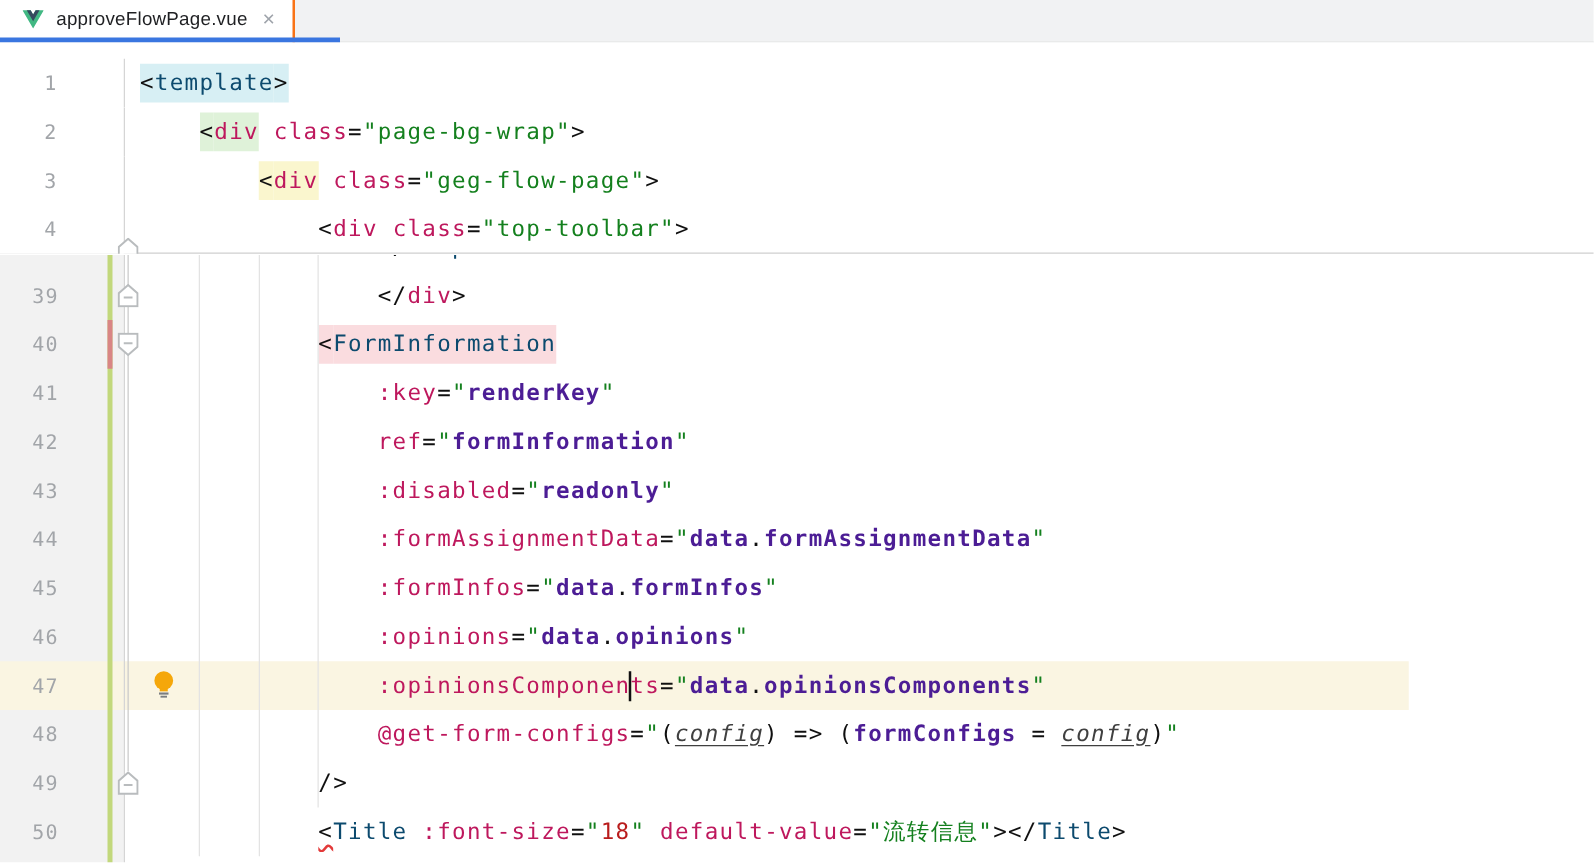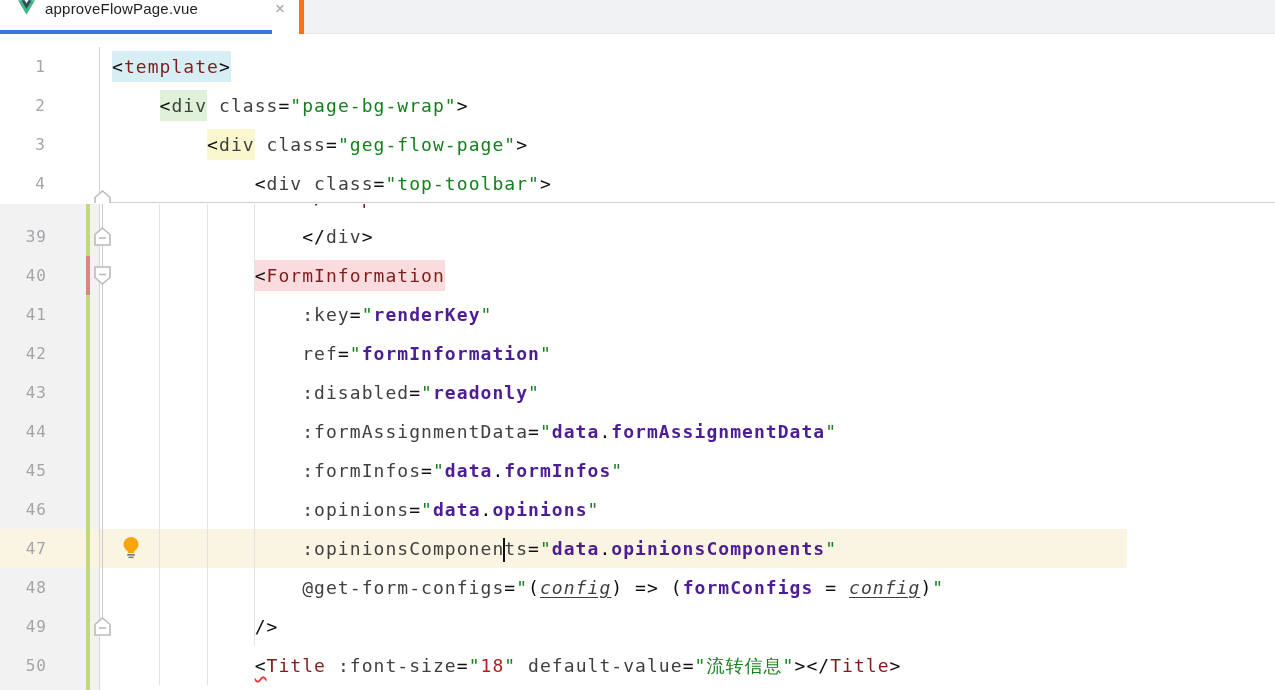--- a/index.html
+++ b/index.html
@@ -3,40 +3,40 @@
 <meta charset="utf-8">
 <style>
   * { margin:0; padding:0; box-sizing:border-box; }
   html,body { width:1275px; height:690px; overflow:hidden; background:#fff;
               font-family:"Liberation Sans", sans-serif; }
   #app { position:relative; width:1275px; height:690px; background:#fff; }
 
   
   .tabbar { position:absolute; left:0; top:0; width:1275px; height:34px;
             background:#f1f2f3; border-bottom:1px solid #e6e7e8; }
-  .tab { position:absolute; left:0; top:0; width:304px; height:34px; background:#ffffff;
-         border-right:5px solid #f97316; display:flex; align-items:flex-start; padding:0 14px 3px 18px; }
+  .tab { position:absolute; left:0; top:0; width:236px; height:34px; background:#ffffff;
+         border-right:2px solid #f97316; display:flex; align-items:center; padding:0 14px 3px 18px; }
   .tab-underline { position:absolute; left:0; bottom:0; width:272px; height:4px; background:#3a76e0; }
   .tab-title { font-size:15px; color:#1e1f22; margin-left:10px; letter-spacing:.2px; }
   .tab-close { margin-left:auto; color:#9fa4ab; font-size:17px; line-height:17px; cursor:pointer; }
 
   
   .mono { font-family:"DejaVu Sans Mono","Liberation Mono",monospace;
           font-size:18px; line-height:39px; letter-spacing:1.05px; white-space:pre; }
   .row { position:relative; display:flex; height:39px; }
   .row.caret-row { background:#faf5e2; }
   .gut { width:100px; flex:0 0 100px; text-align:right; padding-right:53px;
          font-family:"DejaVu Sans Mono","Liberation Mono",monospace;
          font-size:16px; line-height:39px; letter-spacing:1px; color:#a2a5a9; }
   .code { flex:1; padding-left:12px; }
 
   
   .tk-pun { color:#0f0f0f; }
-  .tk-tag { color:#7f1d1d; }
-  .tk-blue { color:#404040; }
+  .tk-tag { color:#0c4a6e; }
+  .tk-blue { color:#be185d; }
   .tk-str { color:#14801e; }
   .tk-id  { color:#4c1d95;font-weight:bold; }
   .tk-num { color:#b91c1c; }
   .tk-pu  { color:#404040; text-decoration:underline; text-underline-offset:3px;font-style:italic; }
   .tk-sq  { text-decoration-line:underline; text-decoration-style:wavy;
             text-decoration-color:#e33a3a; text-decoration-thickness:1.5px; text-underline-offset:4px; }
   .hl-cyan  { background:#d7eff4; padding:5px 0; }
   .hl-green { background:#dff2d9; padding:5px 0; }
   .hl-yel   { background:#faf6ce; padding:5px 0; }
   .hl-pink  { background:#fadcdf; padding:5px 0; }

